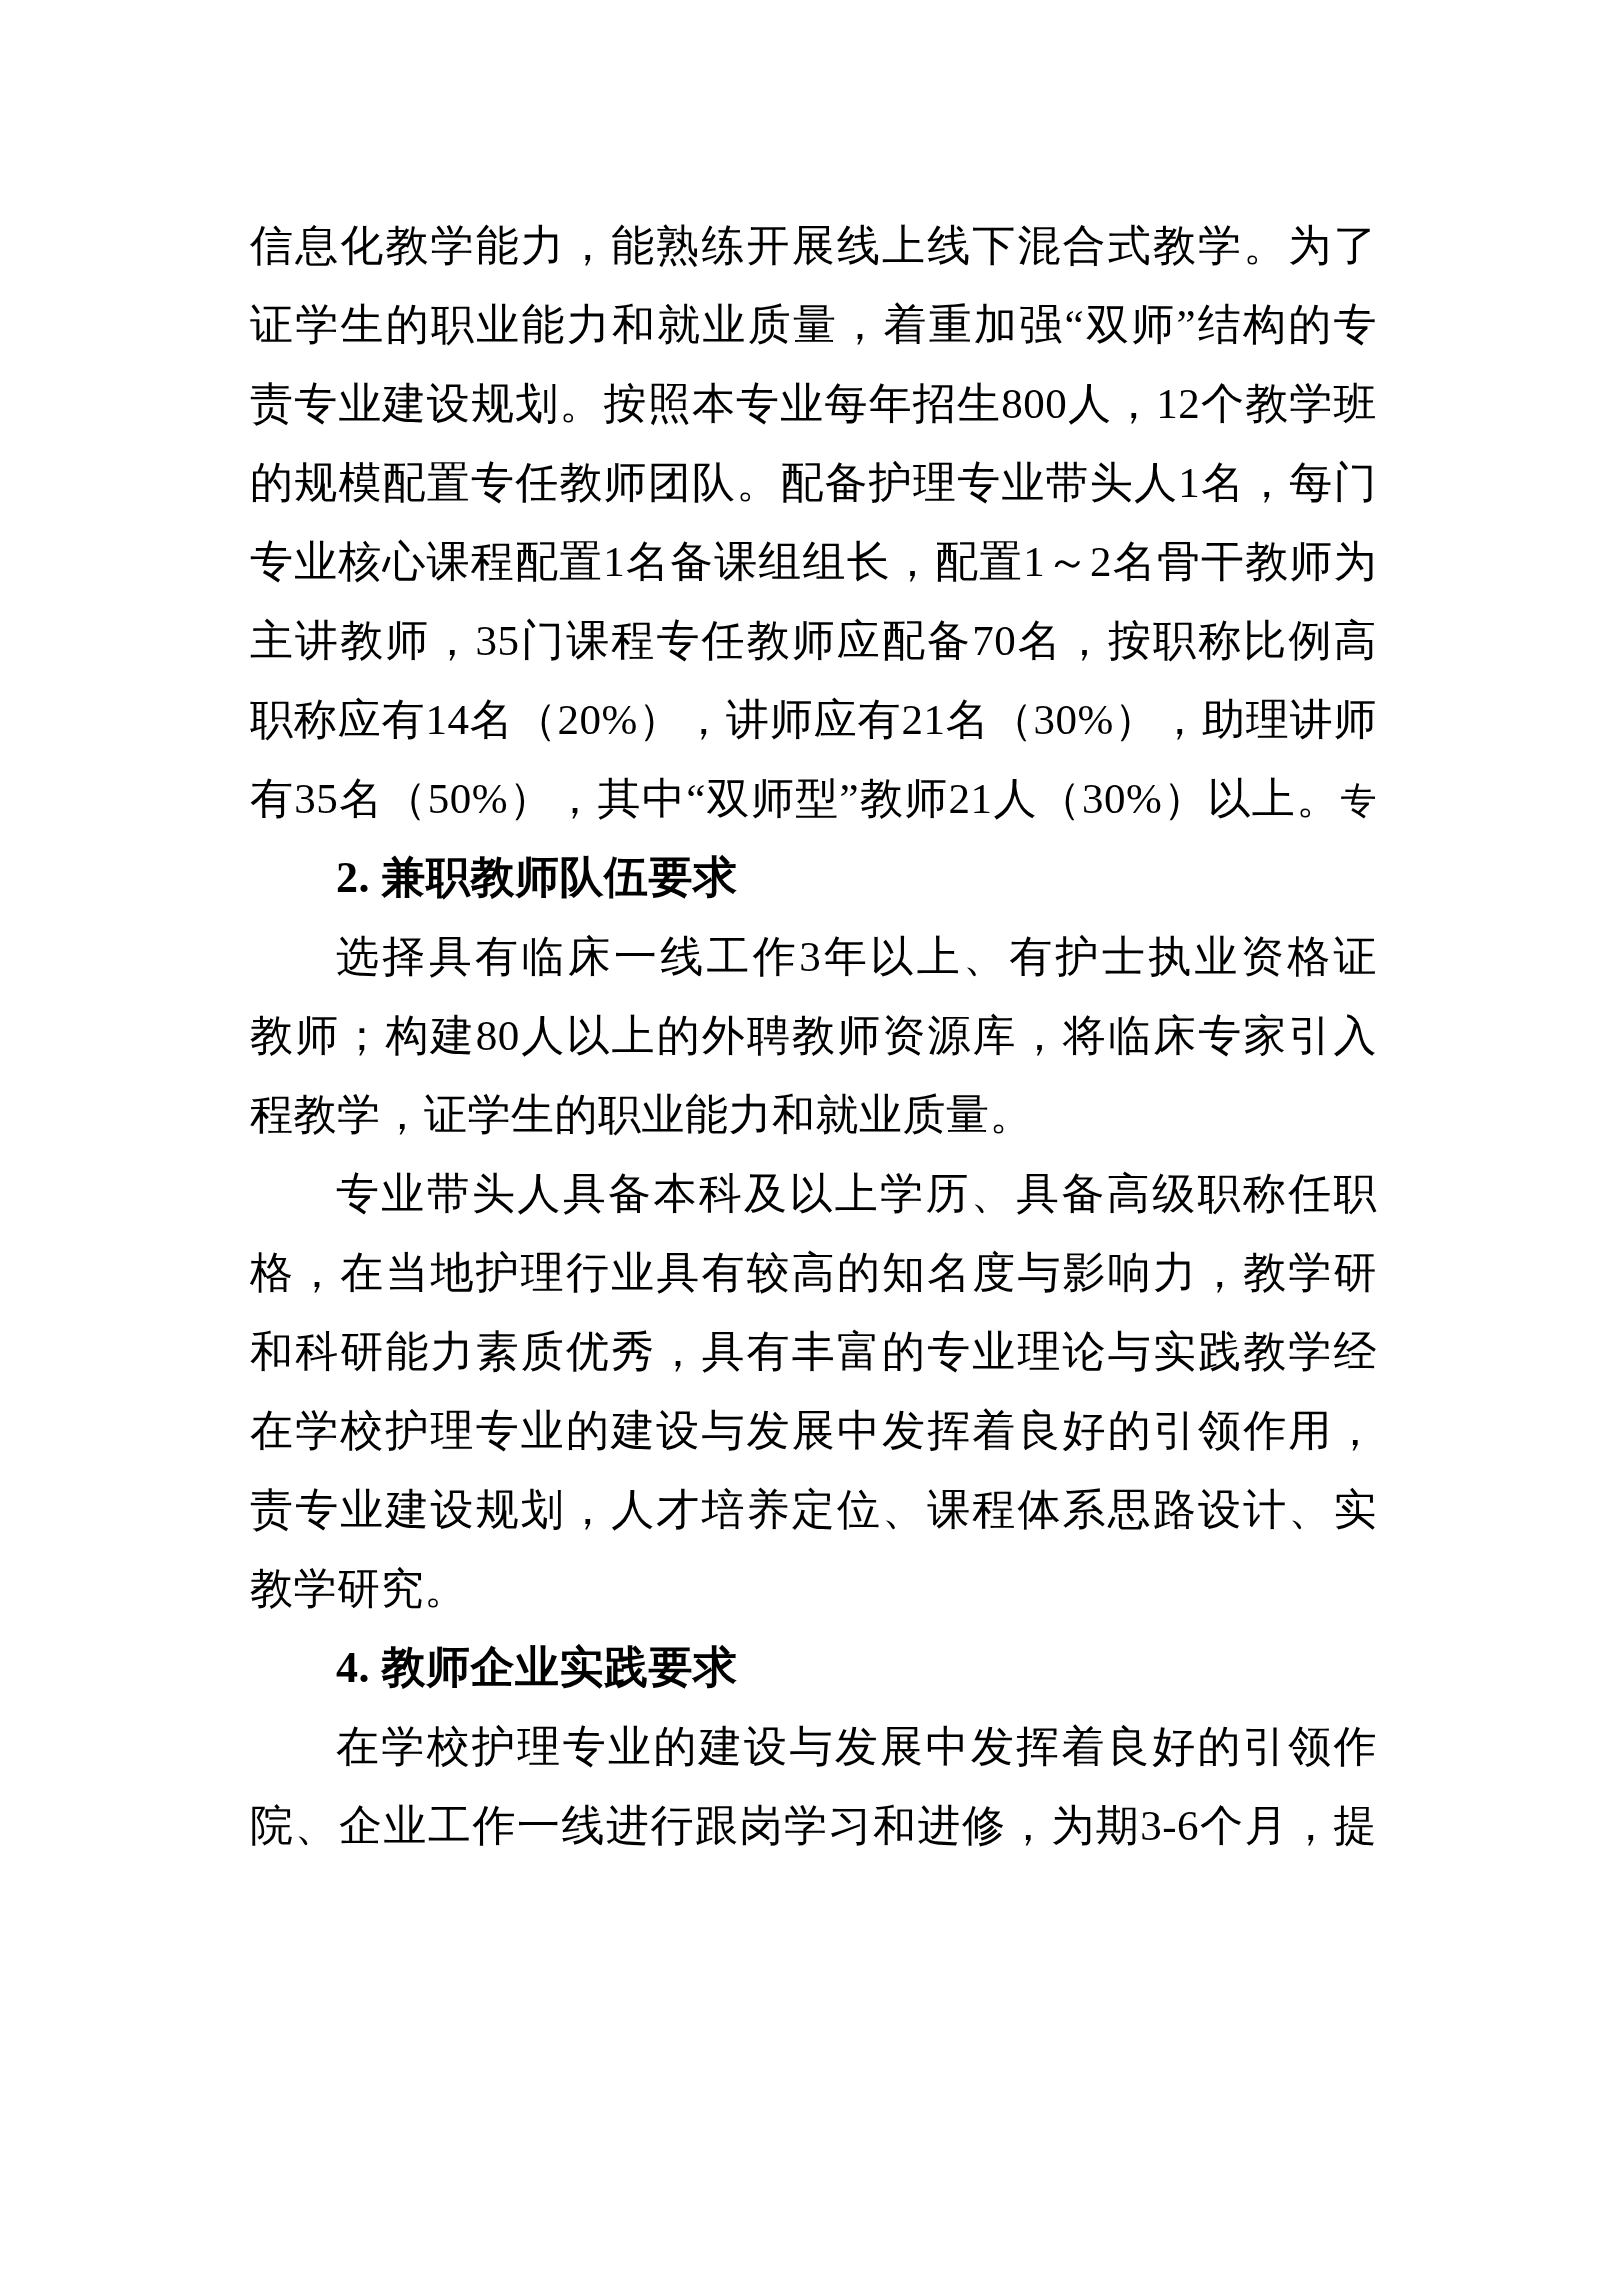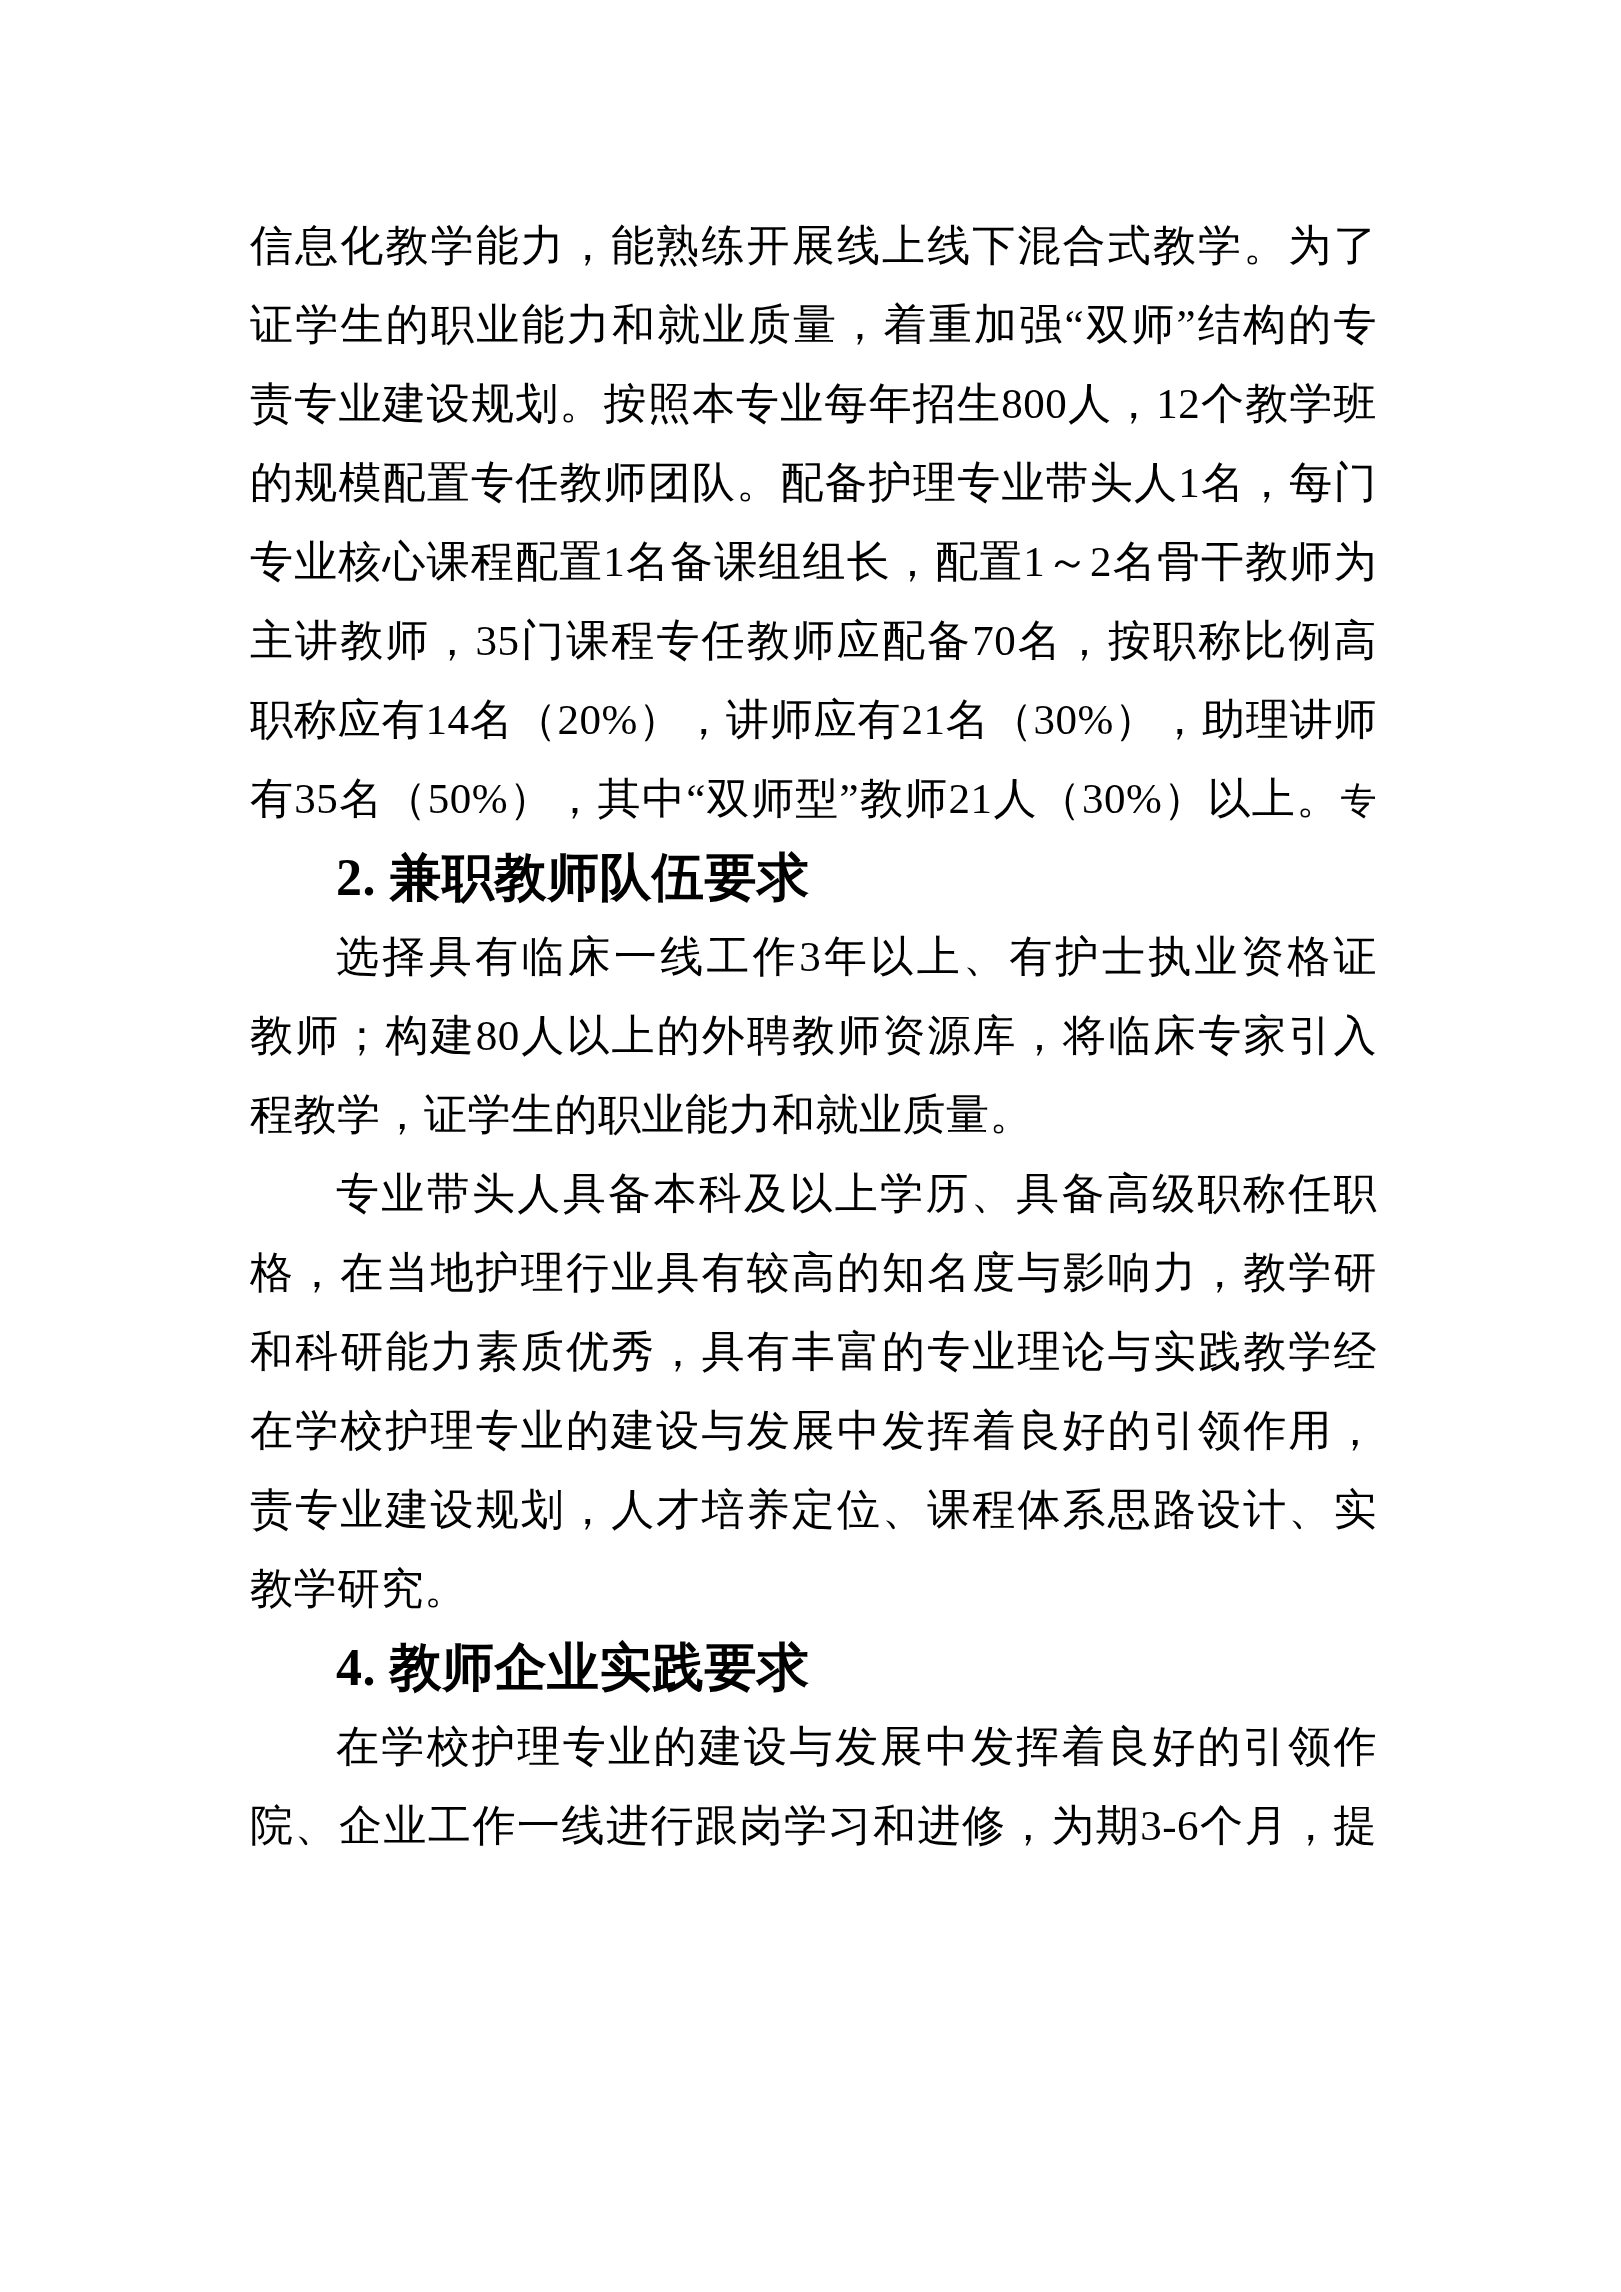--- a/index.html
+++ b/index.html
@@ -28,21 +28,21 @@
     text-align-last: justify;
     letter-spacing: 0.5px;
   }
   .line.end {
     text-align: left;
     text-align-last: left;
   }
   .line.indent { text-indent: 86px; }
   .line.heading {
     font-weight: bold;
-    font-size: 52px;
+    font-size: 44px;
     text-align: left;
     text-align-last: left;
     text-indent: 86px;
   }
   .line.small-line {
     font-size: 36px;
     letter-spacing: 1.5px;
     text-align: left;
     text-align-last: left;
   }

